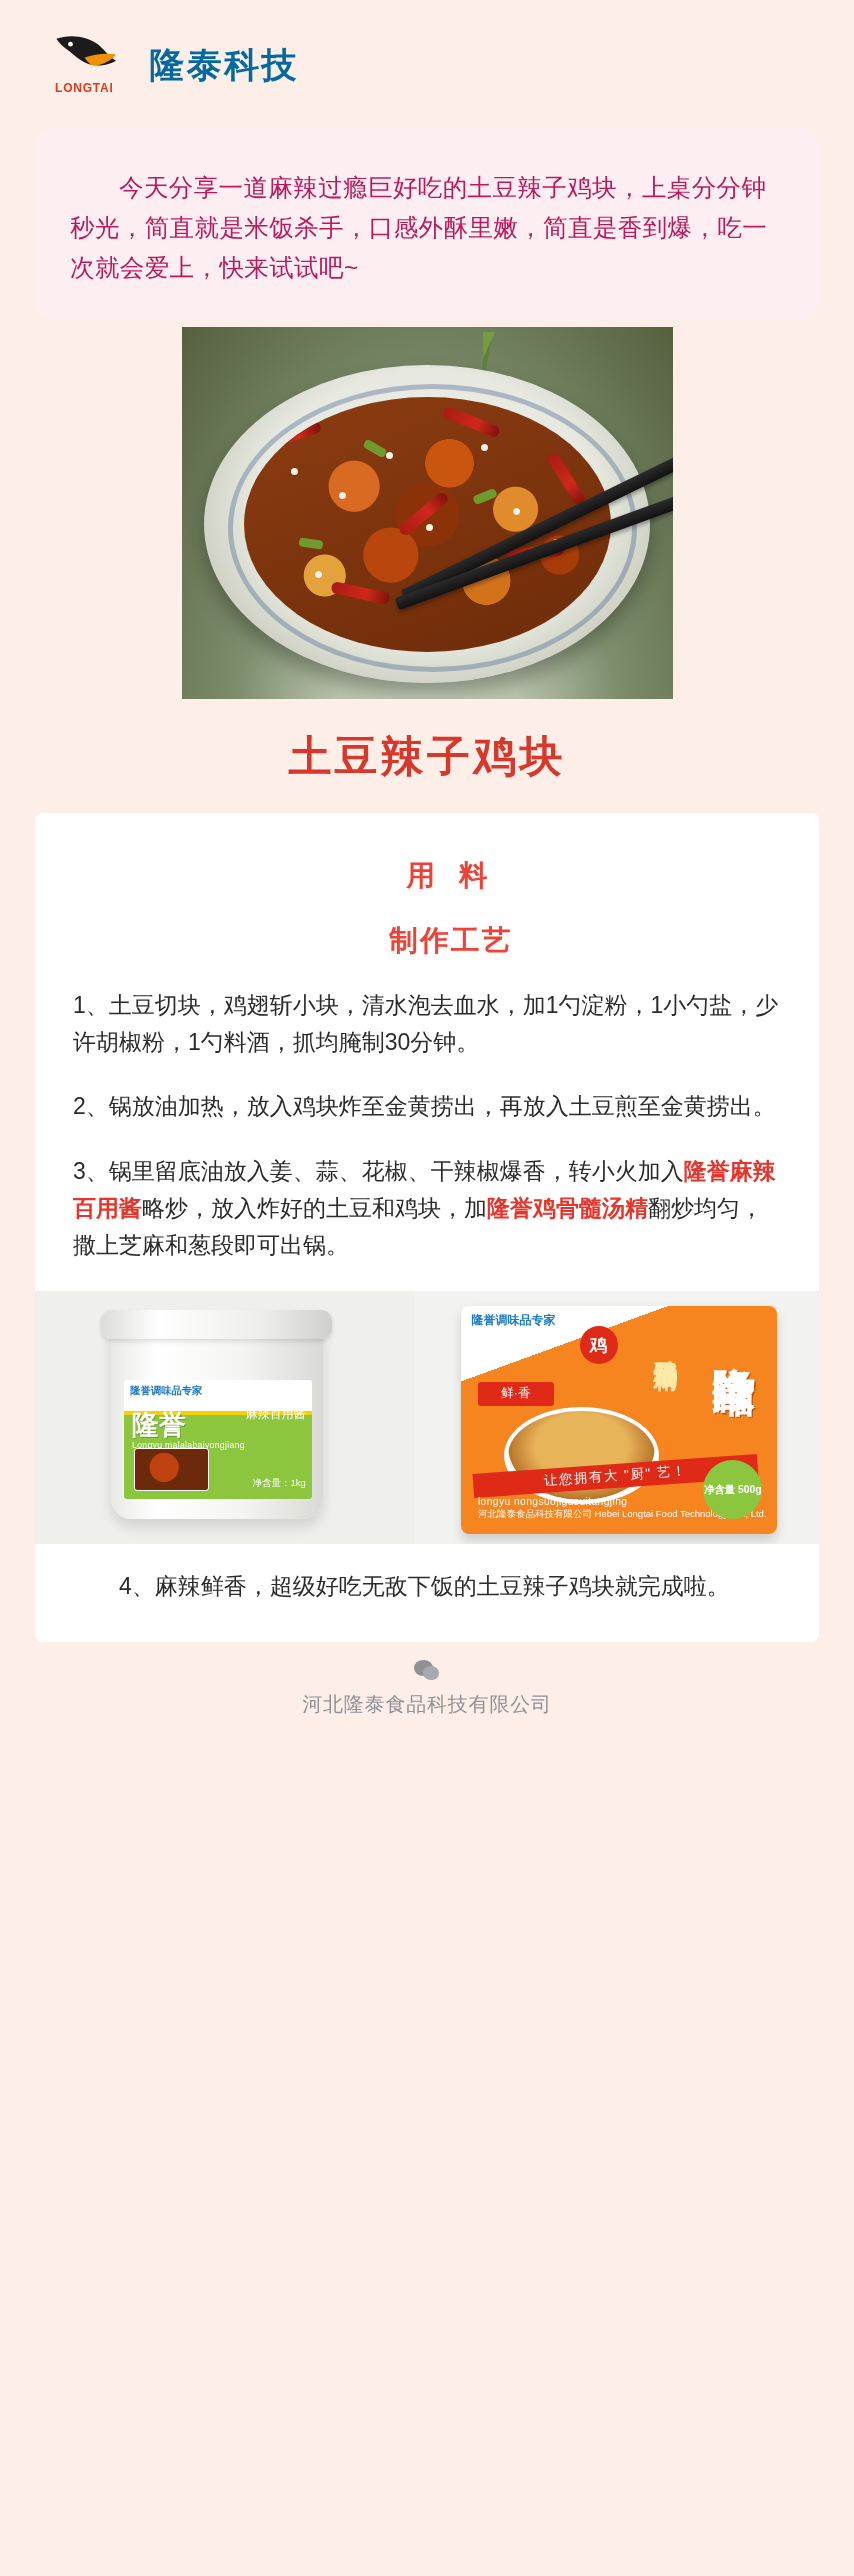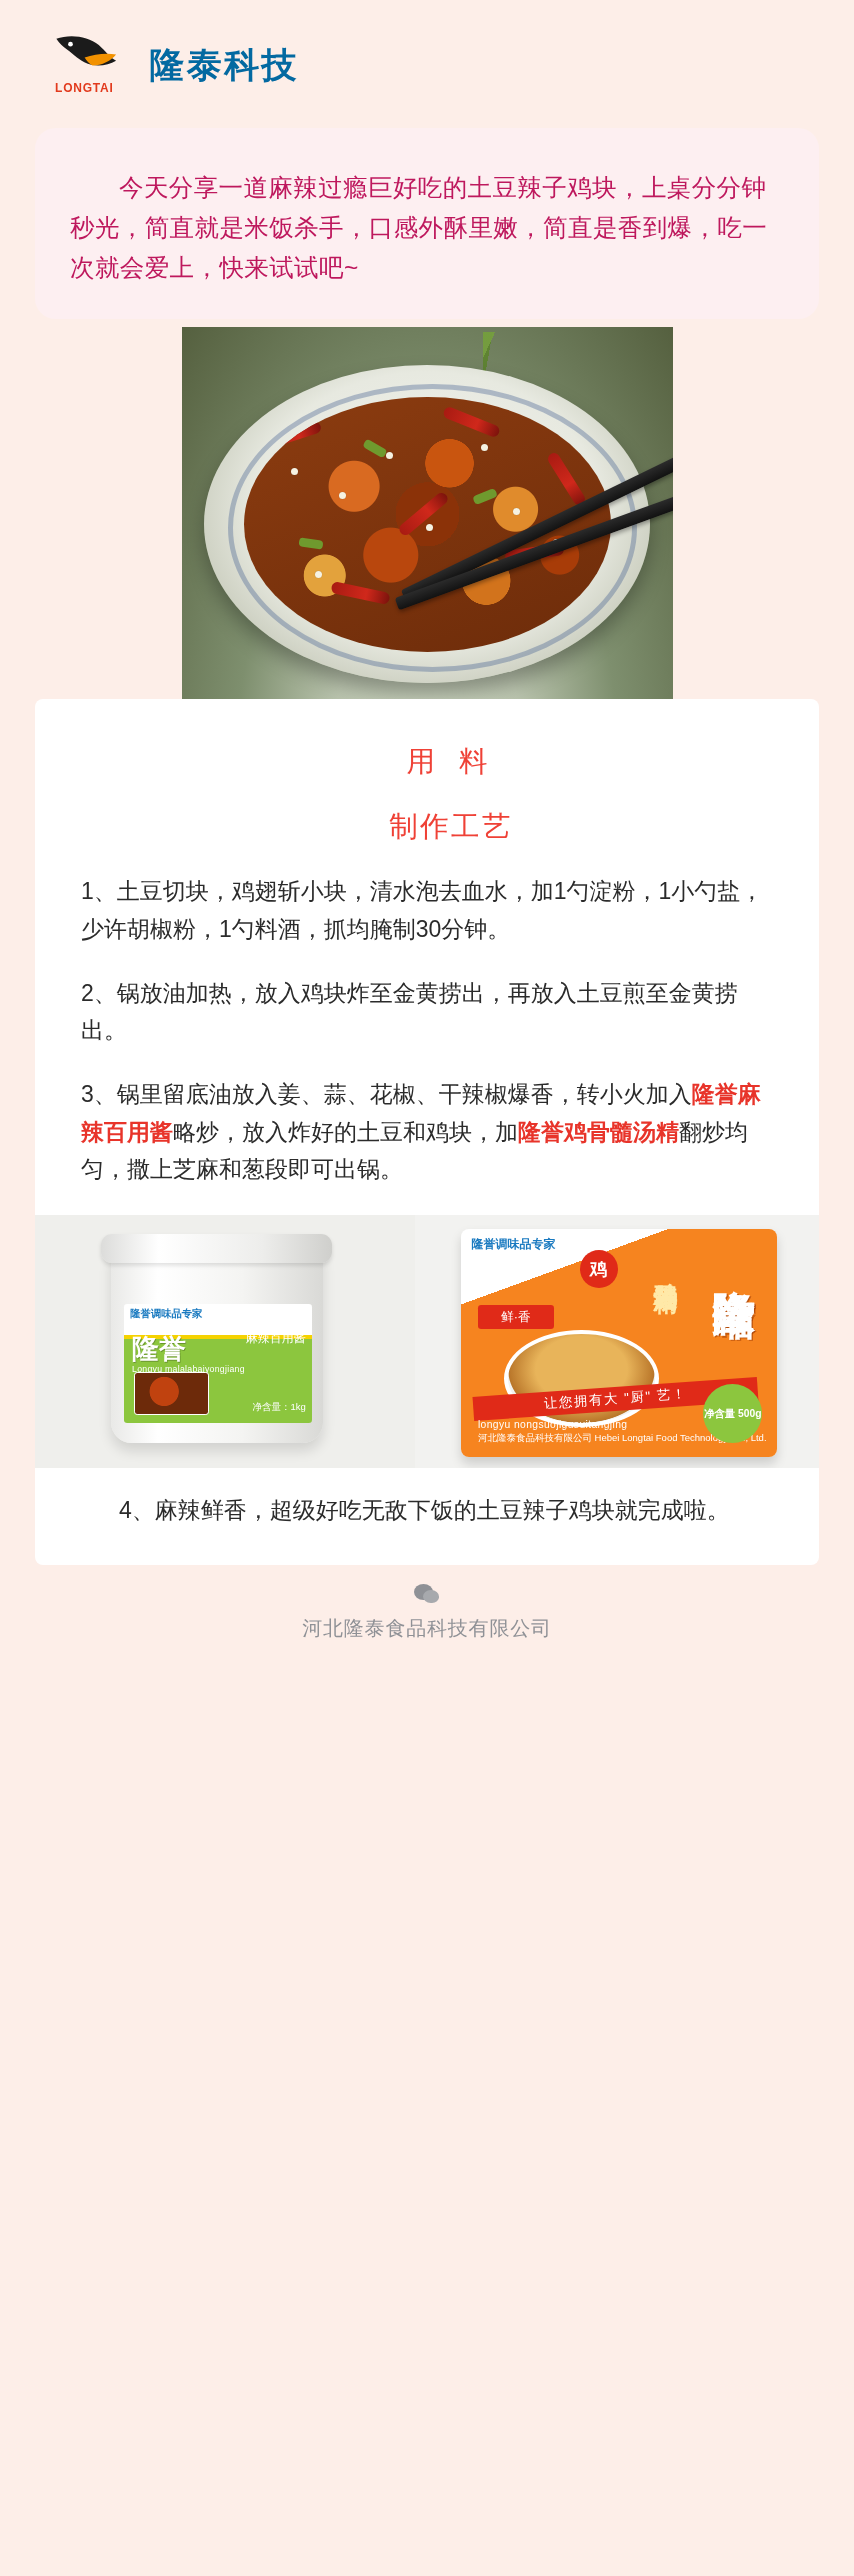--- a/index.html
+++ b/index.html
@@ -169,21 +169,21 @@
     margin: 0 35px;
     background: #ffffff;
     border-radius: 8px;
     padding: 44px 0 0 0;
     box-sizing: border-box;
   }
   .section-title {
     text-align: center;
     color: #ef4136;
     font-size: 28.5px;
-    font-weight: normal;
+    font-weight: bold;
     letter-spacing: 8px;
     margin-bottom: 27px;
     margin-left: 48px;
   }
   .section-title.tight { letter-spacing: 2.4px; }
   .ingredients {
     font-size: 23px;
     line-height: 1.72;
     color: #2b2b2b;
     text-align: center;
@@ -196,21 +196,20 @@
   }
   .steps {
     padding: 0 38px 0 38px;
     box-sizing: border-box;
   }
   .step {
     font-size: 23px;
     line-height: 1.62;
     color: #2b2b2b;
     margin-bottom: 27px;
-    margin-left: 8px;
   }
   .steps-top { margin-top: 20.6px; }
 
   
   .products {
     display: flex;
     gap: 0;
     margin-top: 3.2px;
   }
   .product {
@@ -424,20 +423,21 @@
         <div class="hp-seed" style="position:absolute;left:214px;top:166px;"></div>
         <div class="hp-seed" style="position:absolute;left:309px;top:142px;"></div>
       </div>
       <div class="hp-layer hp-chopsticks">
         <div class="hp-stick" style="left:-32px;top:95px;width:332px;transform:rotate(-26deg);"></div>
         <div class="hp-stick" style="left:-32px;top:119px;width:332px;transform:rotate(-20deg);"></div>
       </div>
     </div>
   </div>
 
+  <div class="dish-title">土豆辣子鸡块</div>
 
   <div class="panel">
 
     <div class="section-title">用 料</div>
 
 
     <div class="section-title tight steps-top">制作工艺</div>
 
     <div class="steps">
       <div class="step">1、土豆切块，鸡翅斩小块，清水泡去血水，加1勺淀粉，1小勺盐，少许胡椒粉，1勺料酒，抓均腌制30分钟。</div>

